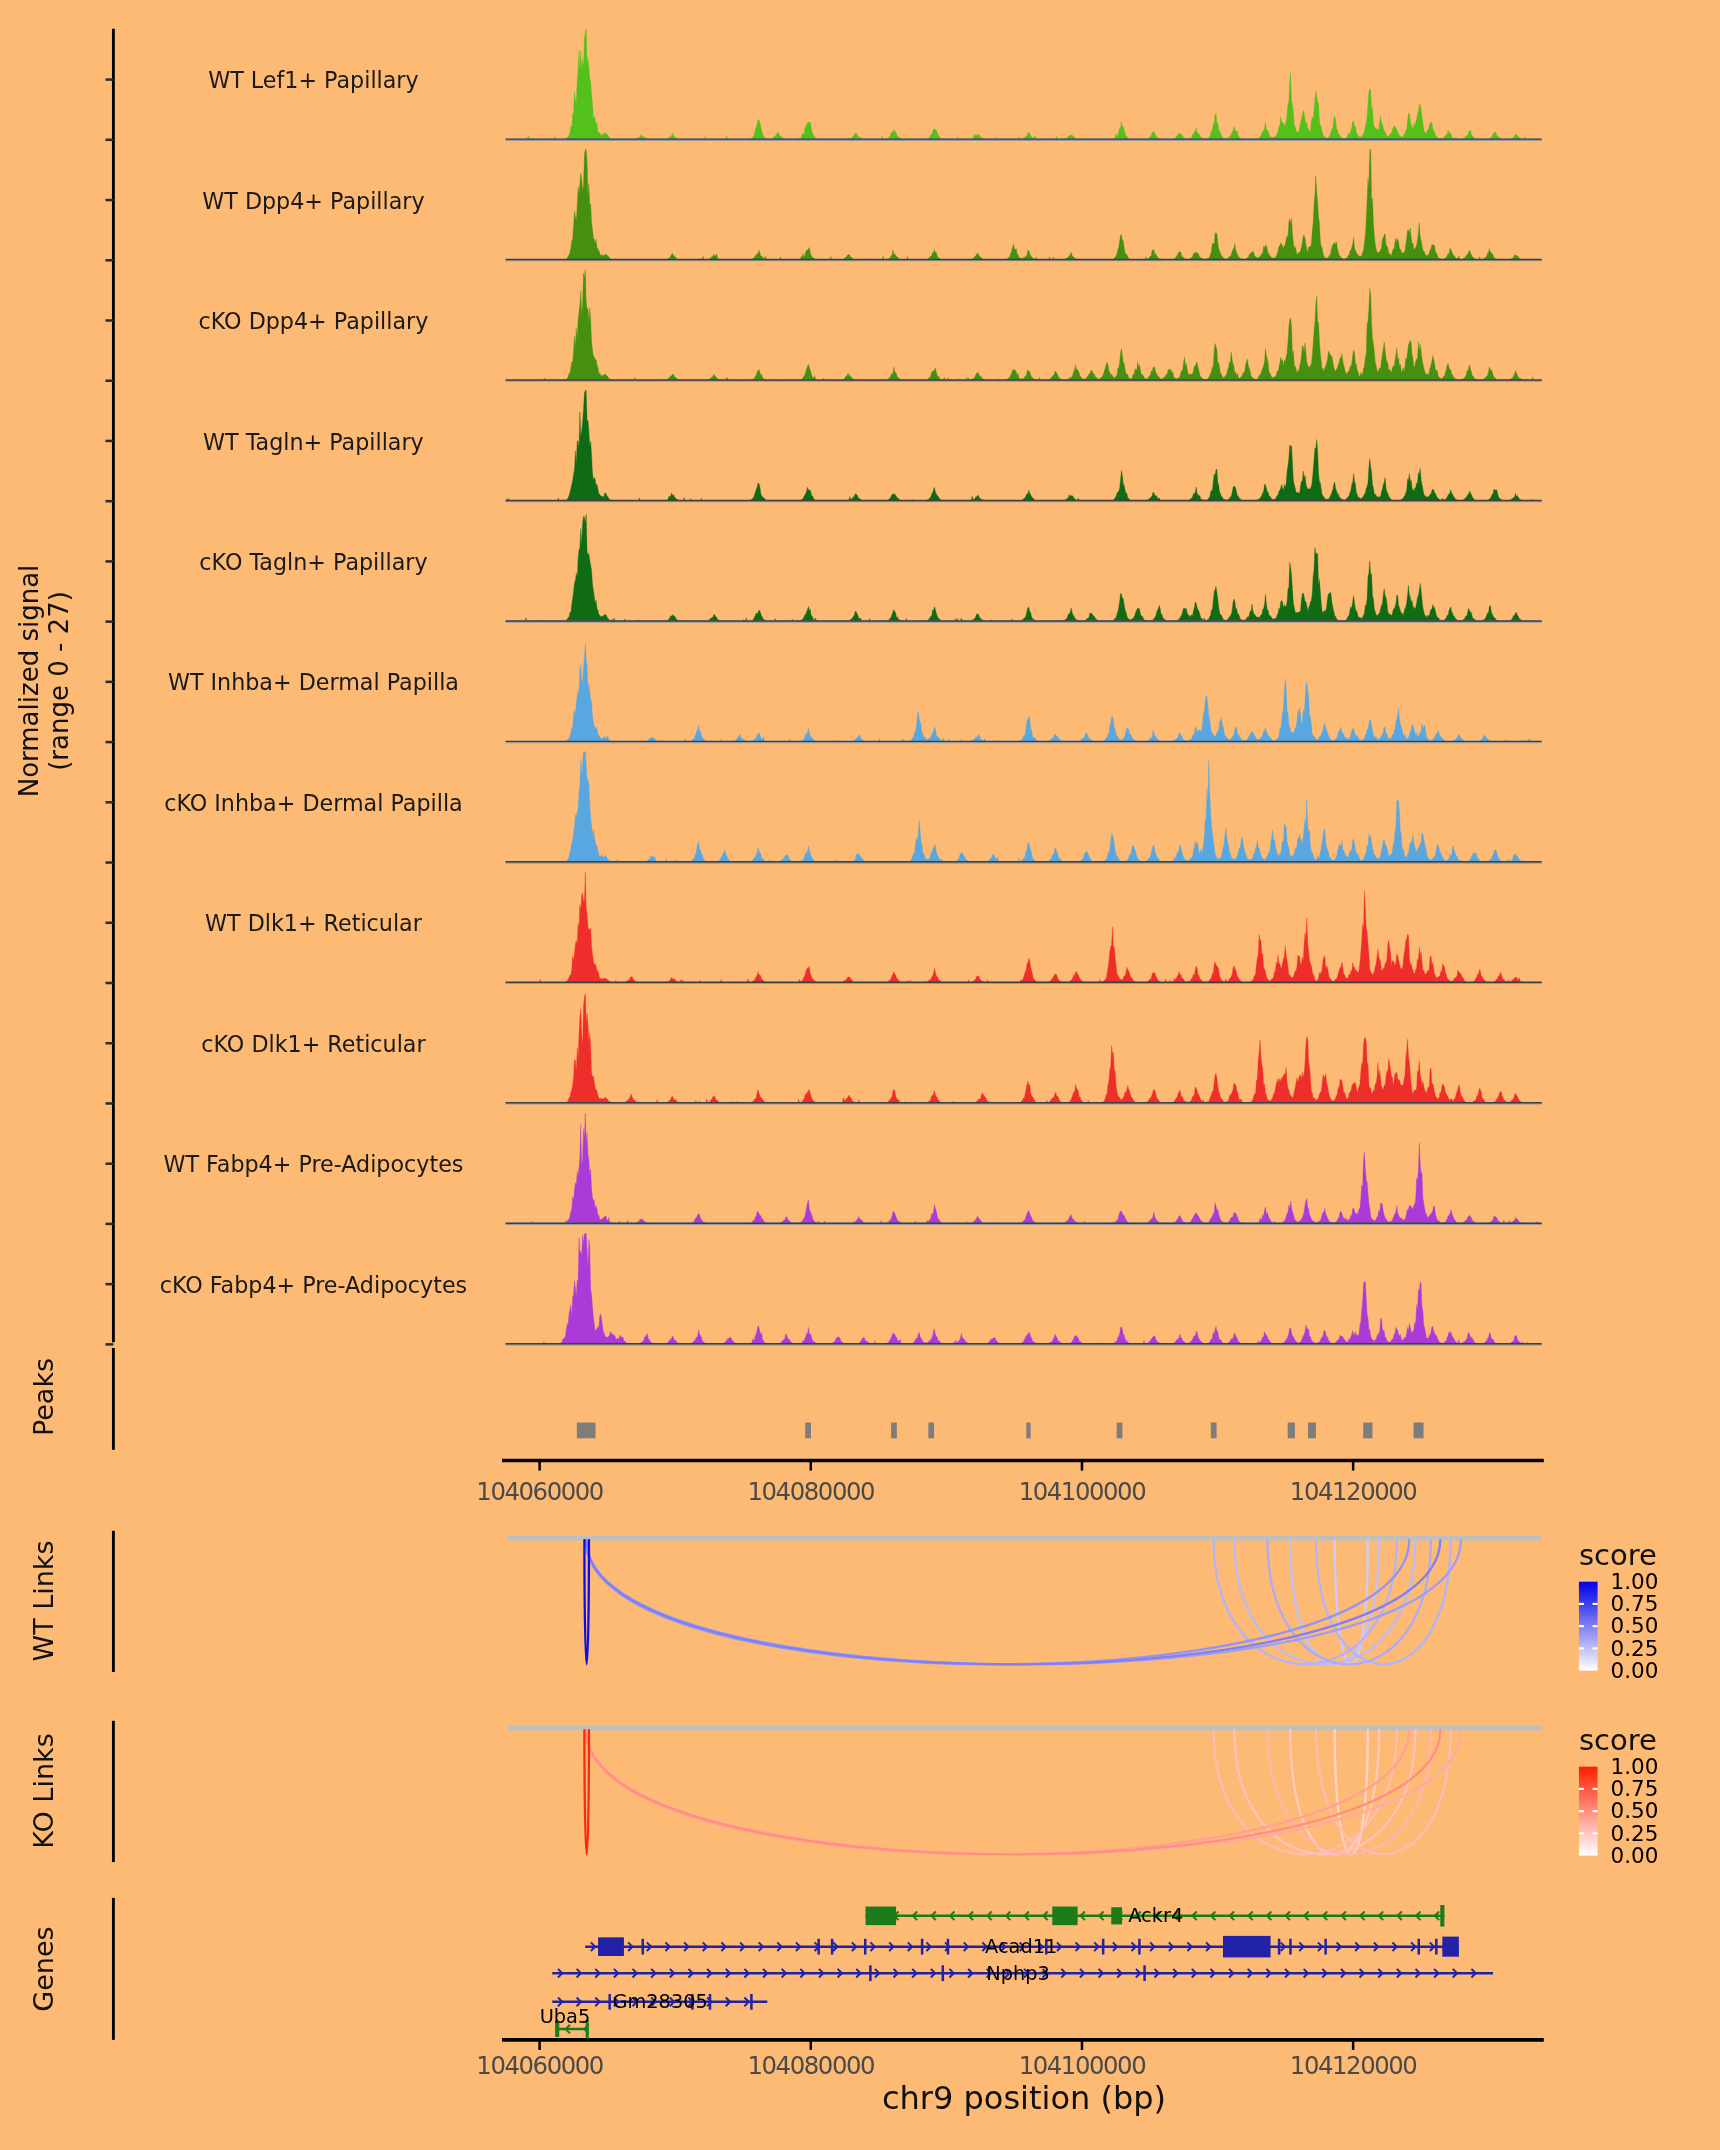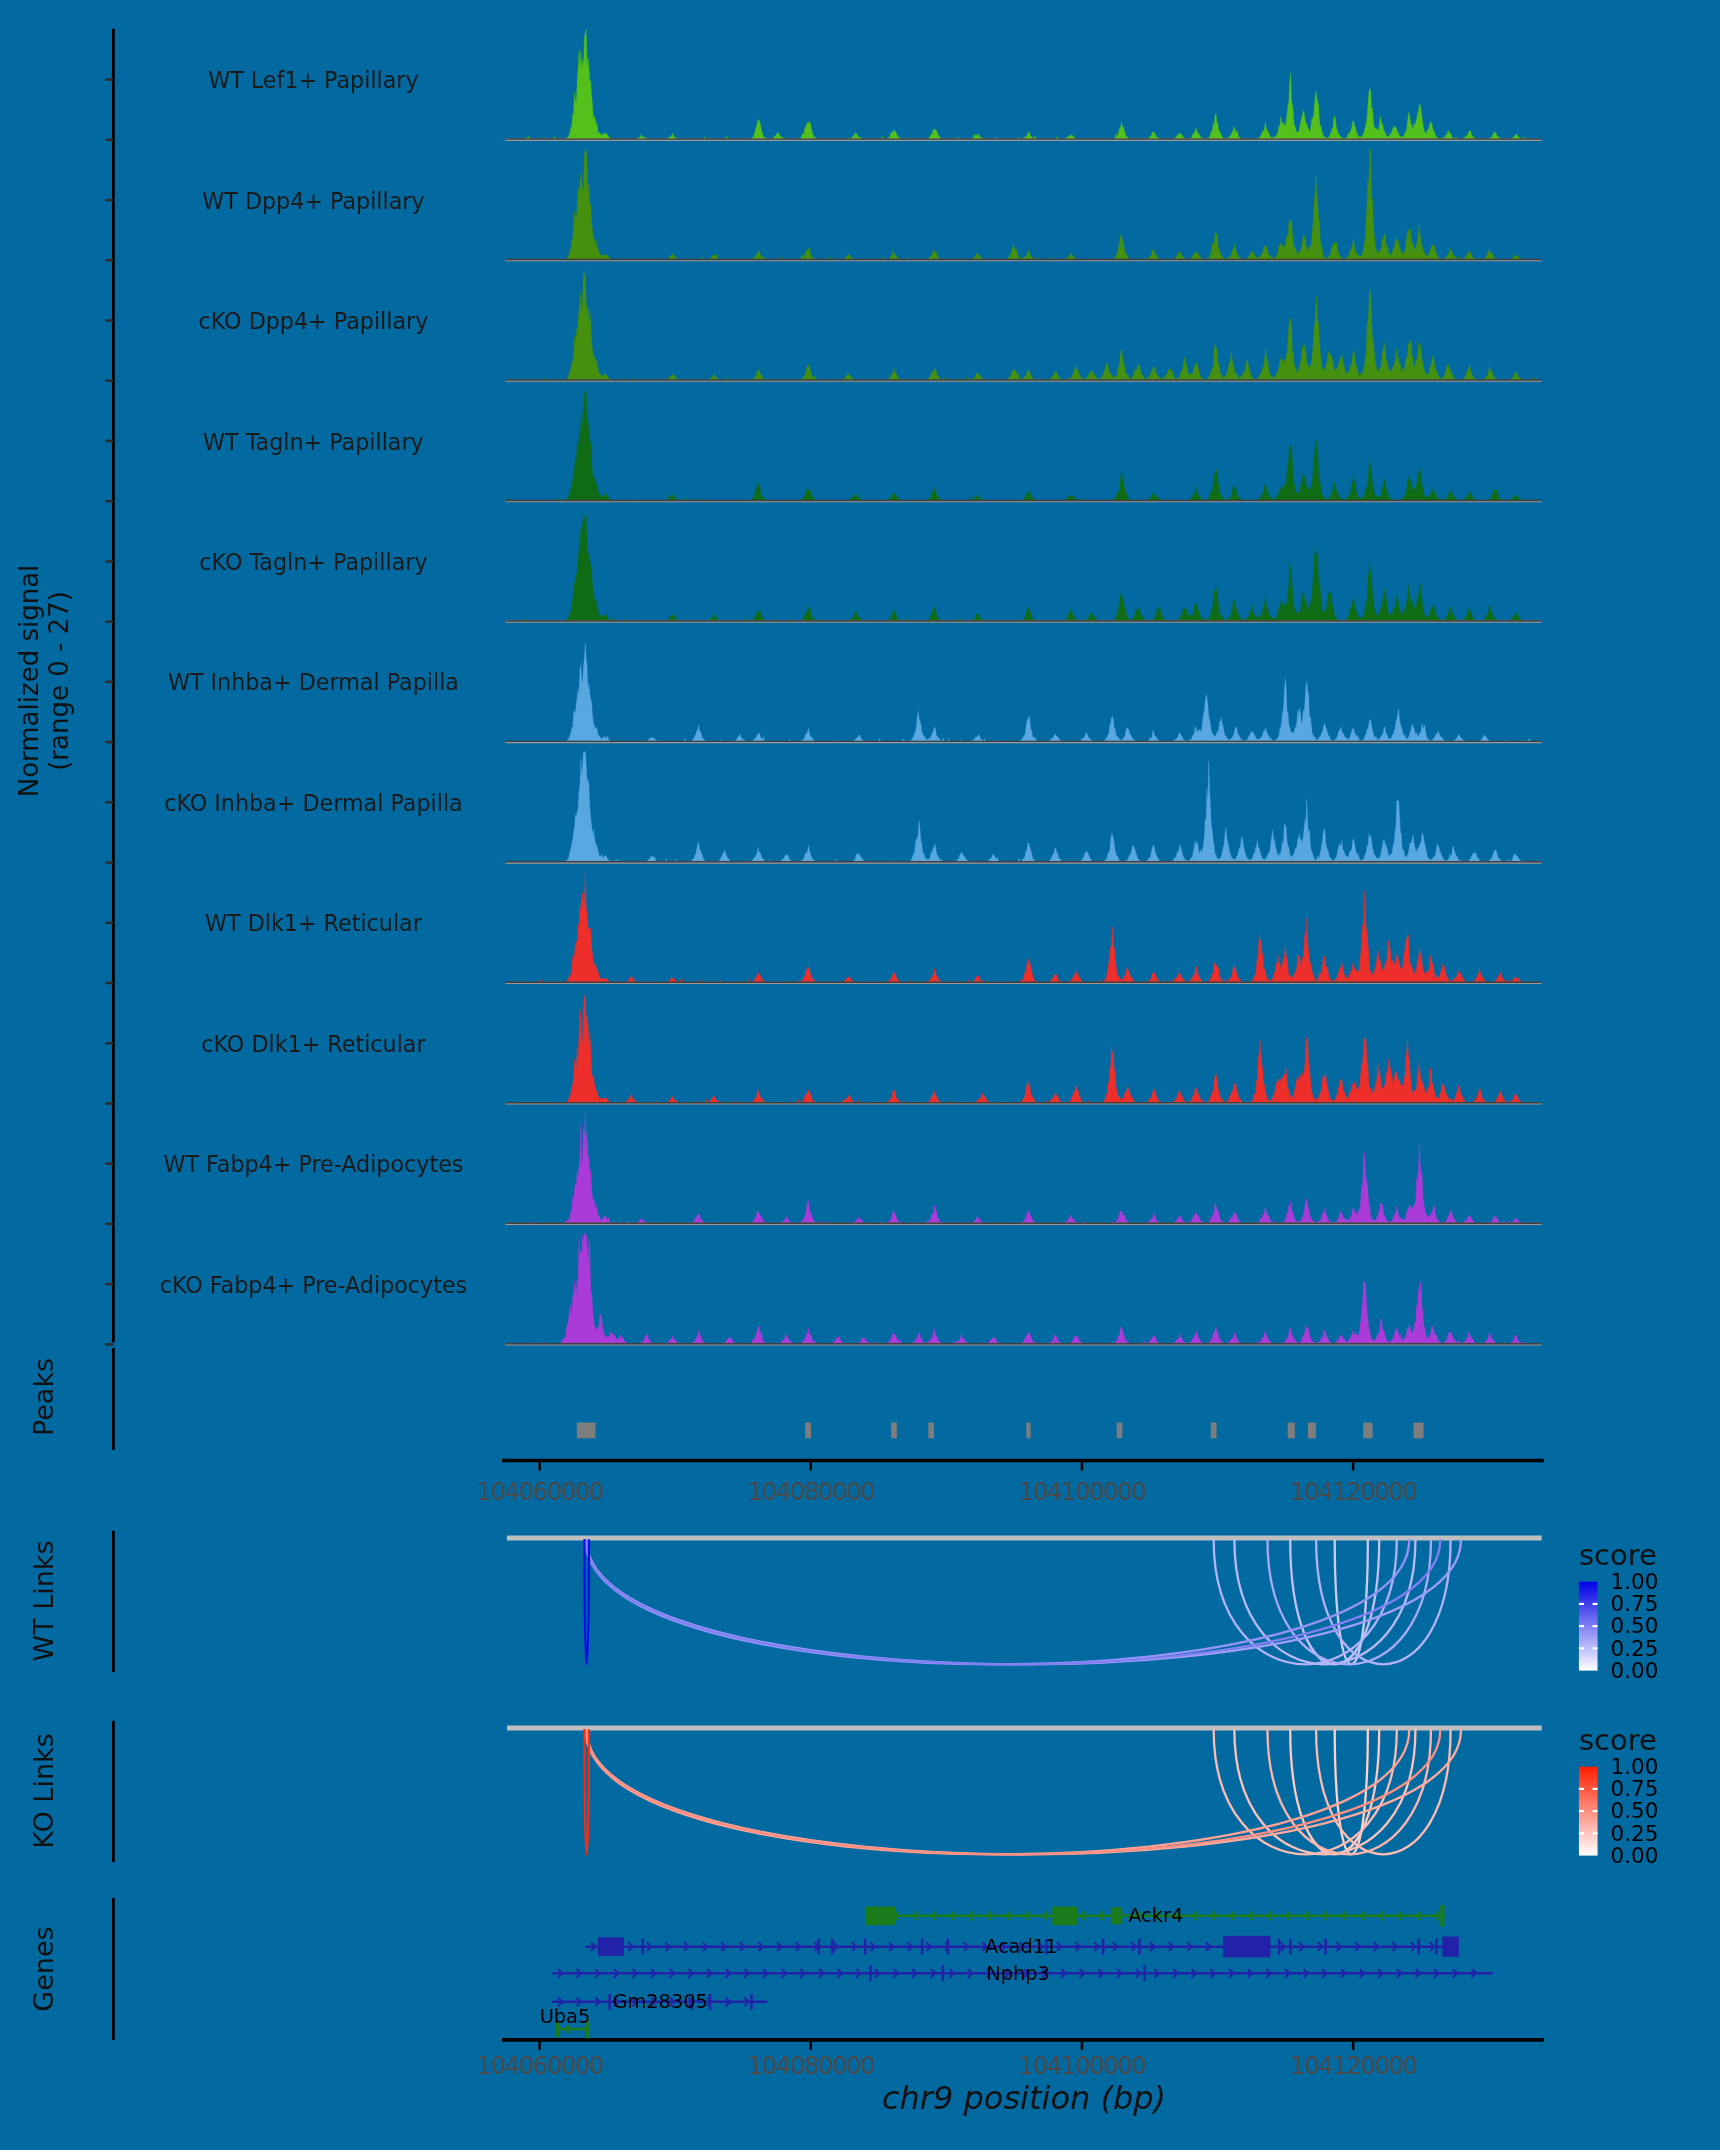--- a/index.html
+++ b/index.html
@@ -1,16 +1,16 @@
 <!DOCTYPE html>
 <html style="font-size:11.5px"><head>
 <meta charset="utf-8">
 <style>
   html,body{margin:0;padding:0;background:#fff;}
-  #fig{position:relative;width:1721px;height:2151px;background:#0369a1;overflow:hidden;
+  #fig{position:relative;width:1721px;height:2151px;background:#fdba74;overflow:hidden;
        font-family:"DejaVu Sans","Liberation Sans",sans-serif;text-align:center;}
   #gfx{position:absolute;left:0;top:0;}
   .rot{position:absolute;white-space:nowrap;transform:translate(-50%,-50%) rotate(-90deg);
        color:#111;}
   .lbl{position:absolute;white-space:nowrap;color:#111;}
   .center{transform:translate(-50%,0);}
 </style>
 </head>
 <body>
 
@@ -359,15 +359,15 @@
   <span class="rot" style="left:59px;top:681px;font-size:26px;">(range 0 - 27)</span>
 
   <span class="rot" style="left:43px;top:1397px;font-size:27px;">Peaks</span>
   <span class="rot" style="left:43px;top:1601px;font-size:27px;">WT Links</span>
   <span class="rot" style="left:43px;top:1791px;font-size:27px;">KO Links</span>
   <span class="rot" style="left:43px;top:1969px;font-size:27px;">Genes</span>
 
   <span class="lbl" style="left:1579px;top:1538px;font-size:29px;">score</span>
   <span class="lbl" style="left:1579px;top:1723px;font-size:29px;">score</span>
 
-  <span class="lbl center" style="left:1024px;top:2079px;font-size:32px;font-style:italic;">chr9 position (bp)</span>
+  <span class="lbl center" style="left:1024px;top:2079px;font-size:32px;">chr9 position (bp)</span>
 </div>
 
 
 </body></html>

